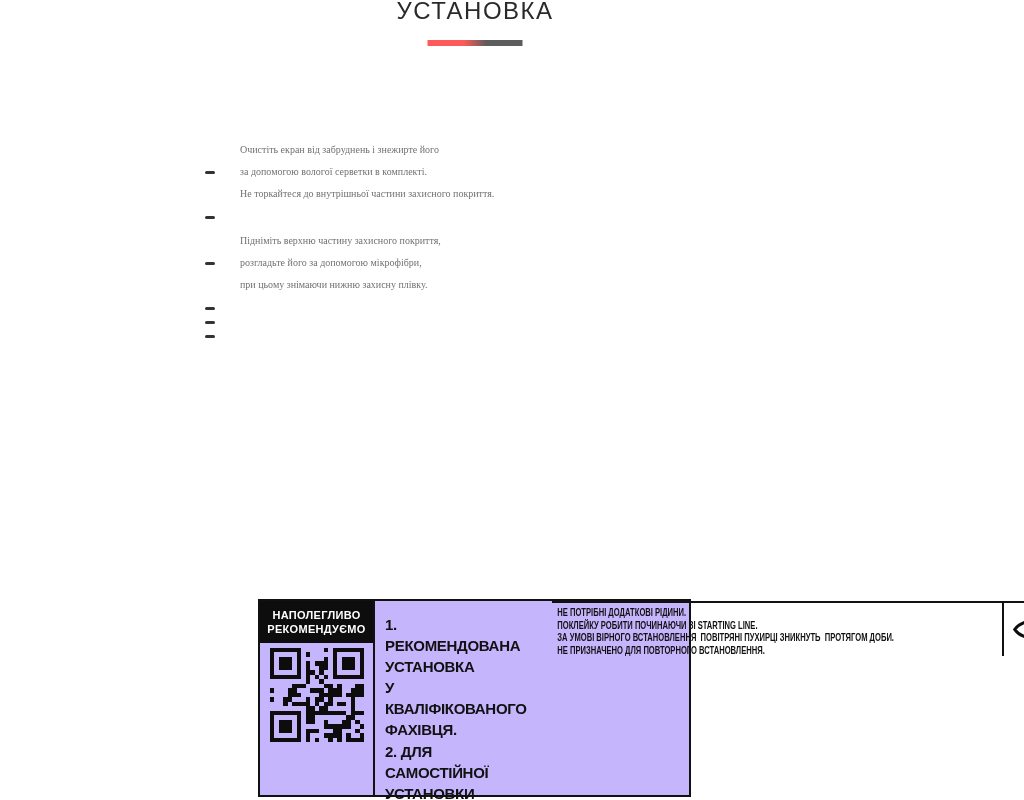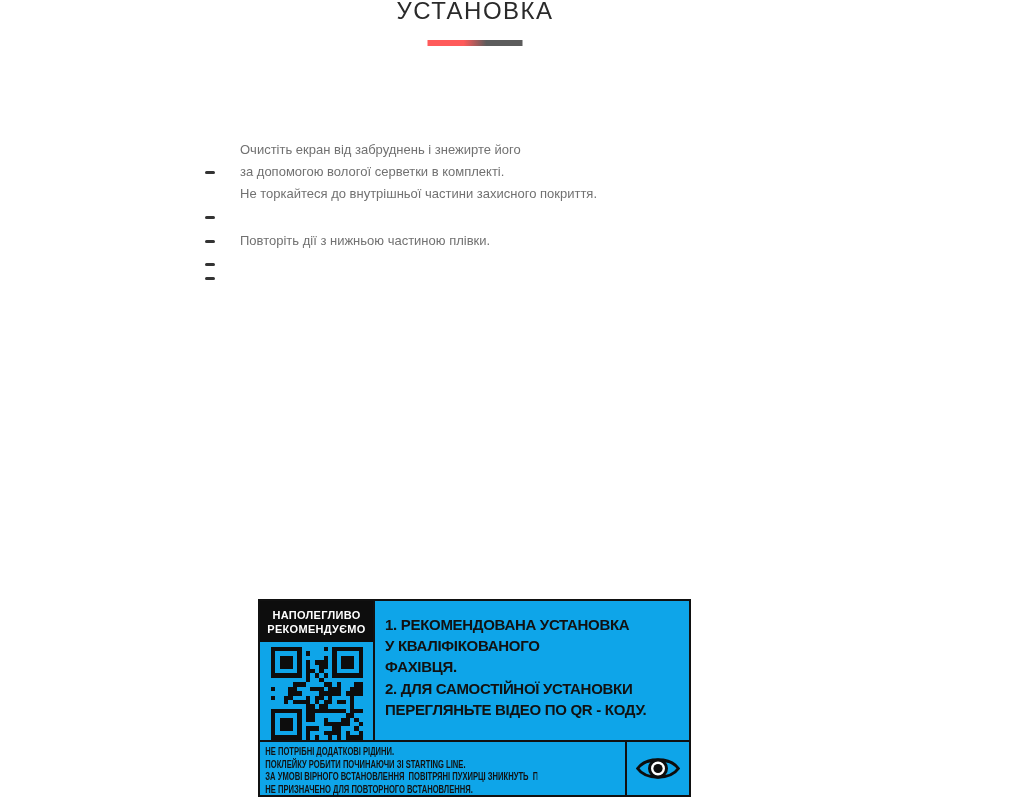--- a/index.html
+++ b/index.html
@@ -38,31 +38,32 @@
   .step{
     display:flex;align-items:center;
     margin-bottom:11px;
   }
   .dash{
     flex:0 0 10px;height:3px;border-radius:2px;
     background:#333333;margin-right:25px;align-self:center;
   }
   .step-text{
     white-space:pre-line;
-    font-size:13px;line-height:22px;
+    font-size:10px;line-height:22px;
     color:var(--text-gray);
+    font-family:Liberation Serif, serif;
   }
 
   
   .rec-box{
     position:absolute;left:258px;top:599px;
     width:433px;height:198px;
     border:2px solid var(--ink);
-    display:flex;flex-direction:column;
-    background:#0ea5e9;
+    display:flex;flex-direction:row;
+    background:#c4b5fd;
   }
   .rb-top{flex:1;display:flex;min-height:0;}
   .rb-left{
     width:115px;border-right:2px solid var(--ink);
     display:flex;flex-direction:column;align-items:center;
   }
   .badge{
     width:100%;height:42px;background:#0d0d0d;color:#ffffff;
     display:flex;flex-direction:column;justify-content:center;align-items:center;
     font-size:11px;font-weight:700;letter-spacing:0.3px;line-height:14px;
@@ -104,21 +105,26 @@
       <span class="dash"></span>
       <span class="step-text">Очистіть екран від забруднень і знежирте його
 за допомогою вологої серветки в комплекті.
 Не торкайтеся до внутрішньої частини захисного покриття.</span>
     </li>
     <li class="step">
       <span class="dash"></span>
     </li>
     <li class="step">
       <span class="dash"></span>
-      <span class="step-text">Повторіть дії з нижньою частиною плівки.</span>
+      <span class="step-text">Підніміть верхню частину захисного покриття,
+розгладьте його за допомогою мікрофібри,
+при цьому знімаючи нижню захисну плівку.</span>
+    </li>
+    <li class="step">
+      <span class="dash"></span>
     </li>
     <li class="step">
       <span class="dash"></span>
     </li>
     <li class="step">
       <span class="dash"></span>
     </li>
   </ul>
 
   <div class="rec-box">

